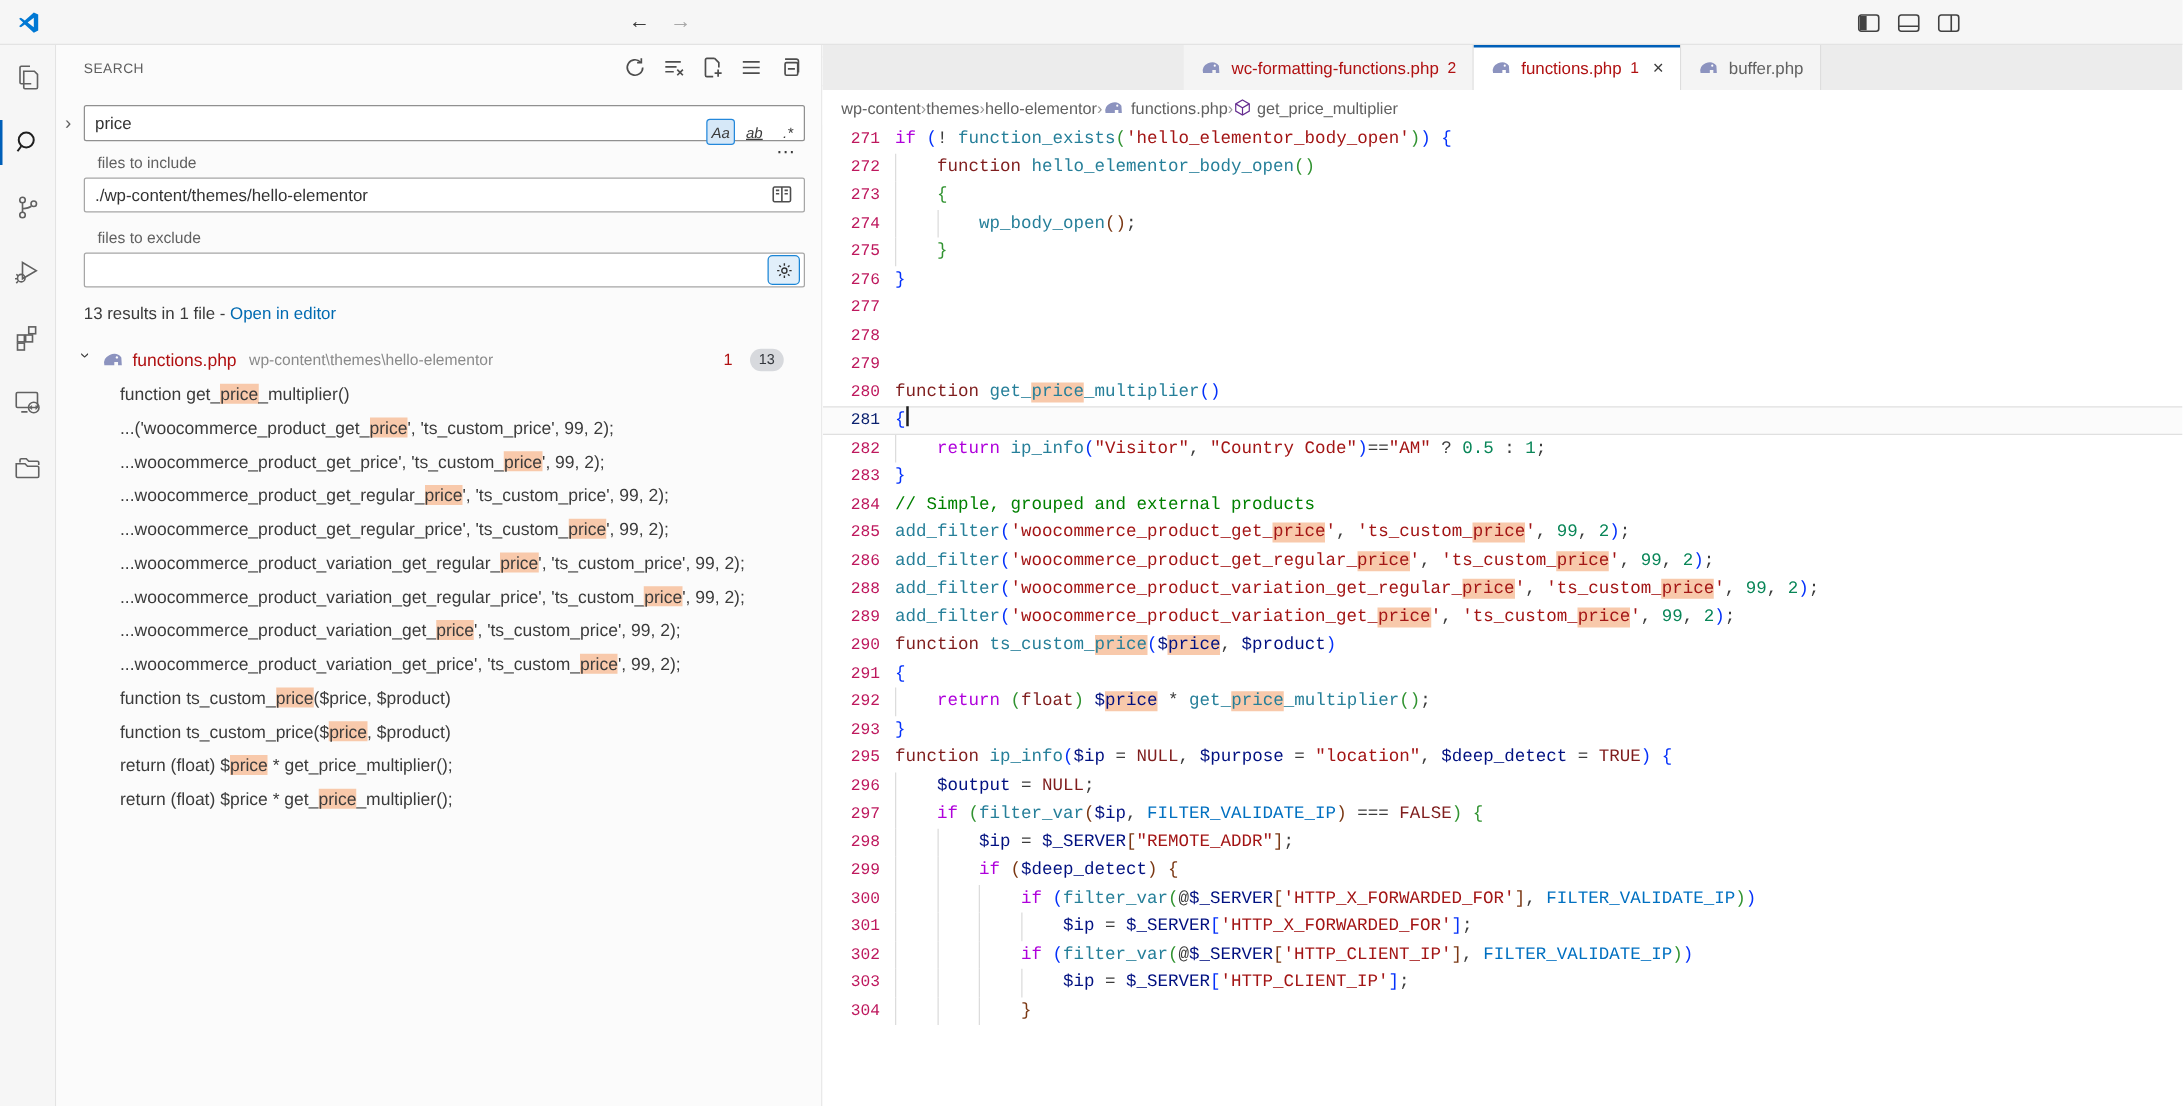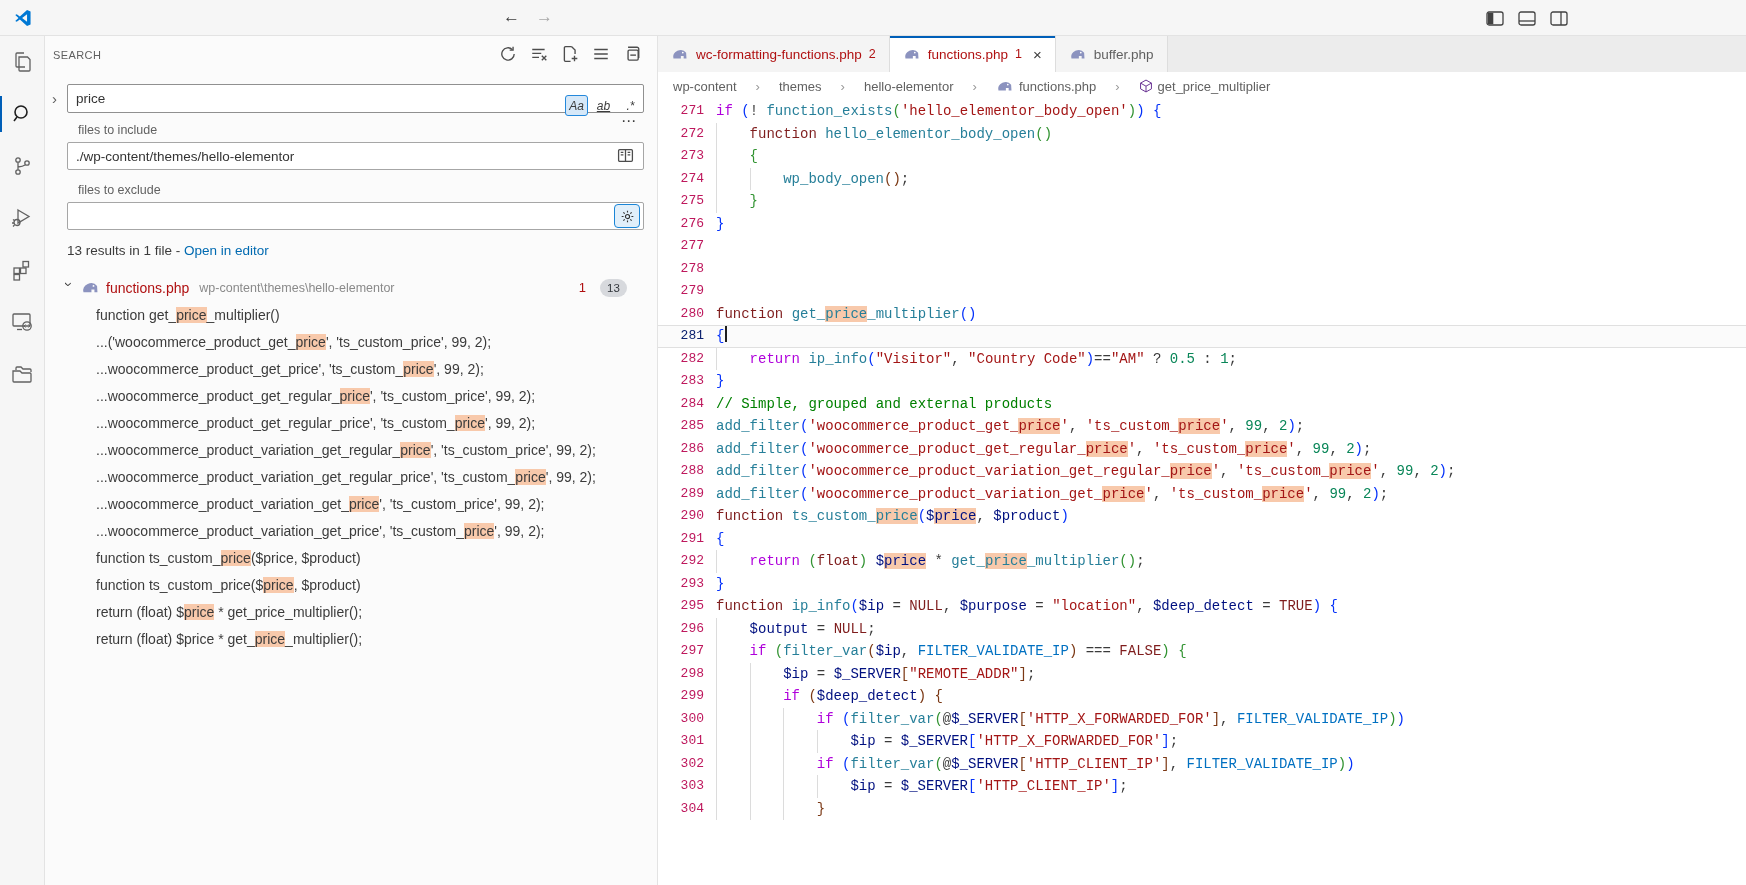--- a/index.html
+++ b/index.html
@@ -26,21 +26,21 @@
 
   
   #activitybar{width:45px;background:#f6f6f6;border-right:1px solid #e3e3e3;display:flex;flex-direction:column;align-items:center;}
   .act-item{width:45px;height:52px;display:flex;align-items:center;justify-content:center;position:relative;color:#616161;}
   .act-item.active{color:#1f1f1f;}
   .act-item.active::before{content:"";position:absolute;left:0;top:8px;bottom:8px;width:2px;background:#005fb8;}
   .act-item svg{stroke:currentColor;fill:none;stroke-width:1.3;}
 
   
   #sidebar{width:613px;background:#fbfbfb;border-right:1px solid #e3e3e3;position:relative;font-size:13.5px;overflow:hidden;}
-  #sp-title{position:absolute;left:8px;top:13px;font-size:11px;color:#5f5f5f;letter-spacing:.4px;}
+  #sp-title{position:absolute;left:22px;top:13px;font-size:11px;color:#5f5f5f;letter-spacing:.4px;}
   #sp-actions{position:absolute;right:16px;top:9px;display:flex;gap:13px;color:#4d4d4d;}
   #sp-actions svg{stroke:currentColor;fill:none;stroke-width:1.2;}
   #replace-chevron{position:absolute;left:7px;top:54px;font-size:15px;color:#5f5f5f;}
   .sp-input{position:absolute;left:22px;width:577px;background:#fff;border:1px solid #909090;border-radius:2px;
     font-size:13.5px;color:#333;padding:0 8px;font-family:"Liberation Sans",sans-serif;}
   #search-input{top:48px;height:29px;padding-right:96px;}
   #include-input{top:106px;height:28px;border-color:#a6a6a6;}
   #exclude-input{top:166px;height:28px;border-color:#a6a6a6;}
   #search-toggles{position:absolute;left:520px;top:59px;display:flex;gap:4px;font-style:italic;}
   .tgl{min-width:23px;height:21px;border-radius:3px;display:flex;align-items:center;justify-content:center;
@@ -64,31 +64,31 @@
   #file-right{margin-left:auto;display:flex;align-items:center;gap:14px;padding-right:30px;}
   #file-errcount{color:#b01011;font-size:13px;}
   #match-badge{background:#d7d9dd;border-radius:10px;min-width:27px;height:18px;display:flex;align-items:center;justify-content:center;
     font-size:11.5px;color:#33373d;}
   #results-list{position:absolute;left:0;right:0;top:266px;}
   .rrow{height:27px;line-height:27px;padding-left:51px;white-space:nowrap;overflow:hidden;font-size:14px;color:#3b3b3b;}
   .hl{background:#f8c9ab;}
 
   
   #editor{flex:1;position:relative;background:#fff;overflow:hidden;}
-  #tabstrip{position:absolute;top:0;left:0;right:0;height:36px;background:#ececec;display:flex;}
+  #tabstrip{position:absolute;top:0;left:0;right:0;height:36px;background:#ececec;display:flex;justify-content:center;}
   .tab{display:flex;align-items:center;gap:7px;padding:0 13px;height:36px;border-right:1px solid #ddd;
     background:#f4f4f4;font-size:13.5px;position:relative;}
   .tab.active{background:#fff;}
   .tab.active::before{content:"";position:absolute;top:0;left:0;right:0;height:2px;background:#005fb8;}
   .tab-label{color:#616161;}
   .tab-label.err{color:#b01011;}
   .tab-badge{color:#b01011;font-size:12.5px;}
   .tab-close{color:#3b3b3b;font-size:15px;margin-left:4px;}
   #breadcrumb{position:absolute;top:36px;left:0;right:12px;height:28px;background:#fff;display:flex;align-items:center;
-    padding-left:15px;font-size:13px;color:#616161;gap:19px;white-space:nowrap;}
+    padding-left:15px;font-size:13px;color:#616161;gap:0;white-space:nowrap;}
   .bc-sep{color:#9a9a9a;font-size:13px;}
   .bc-item{display:flex;align-items:center;gap:5px;}
 
   #code{position:absolute;top:64px;left:0;right:0;bottom:0;font-family:"Liberation Mono","DejaVu Sans Mono",monospace;
     font-size:14px;}
   .cline{display:flex;height:22.5px;line-height:22.5px;white-space:pre;}
   .cline.cur{background:#fbfbfb;box-shadow:inset 0 1px 0 #e0e0e0,inset 0 -1px 0 #e0e0e0;}
   .lnum{width:46px;text-align:right;color:#be185d;font-size:13px;flex:none;}
   .cline.cur .lnum{color:#0b216f;}
   .ltext{padding-left:12px;}

